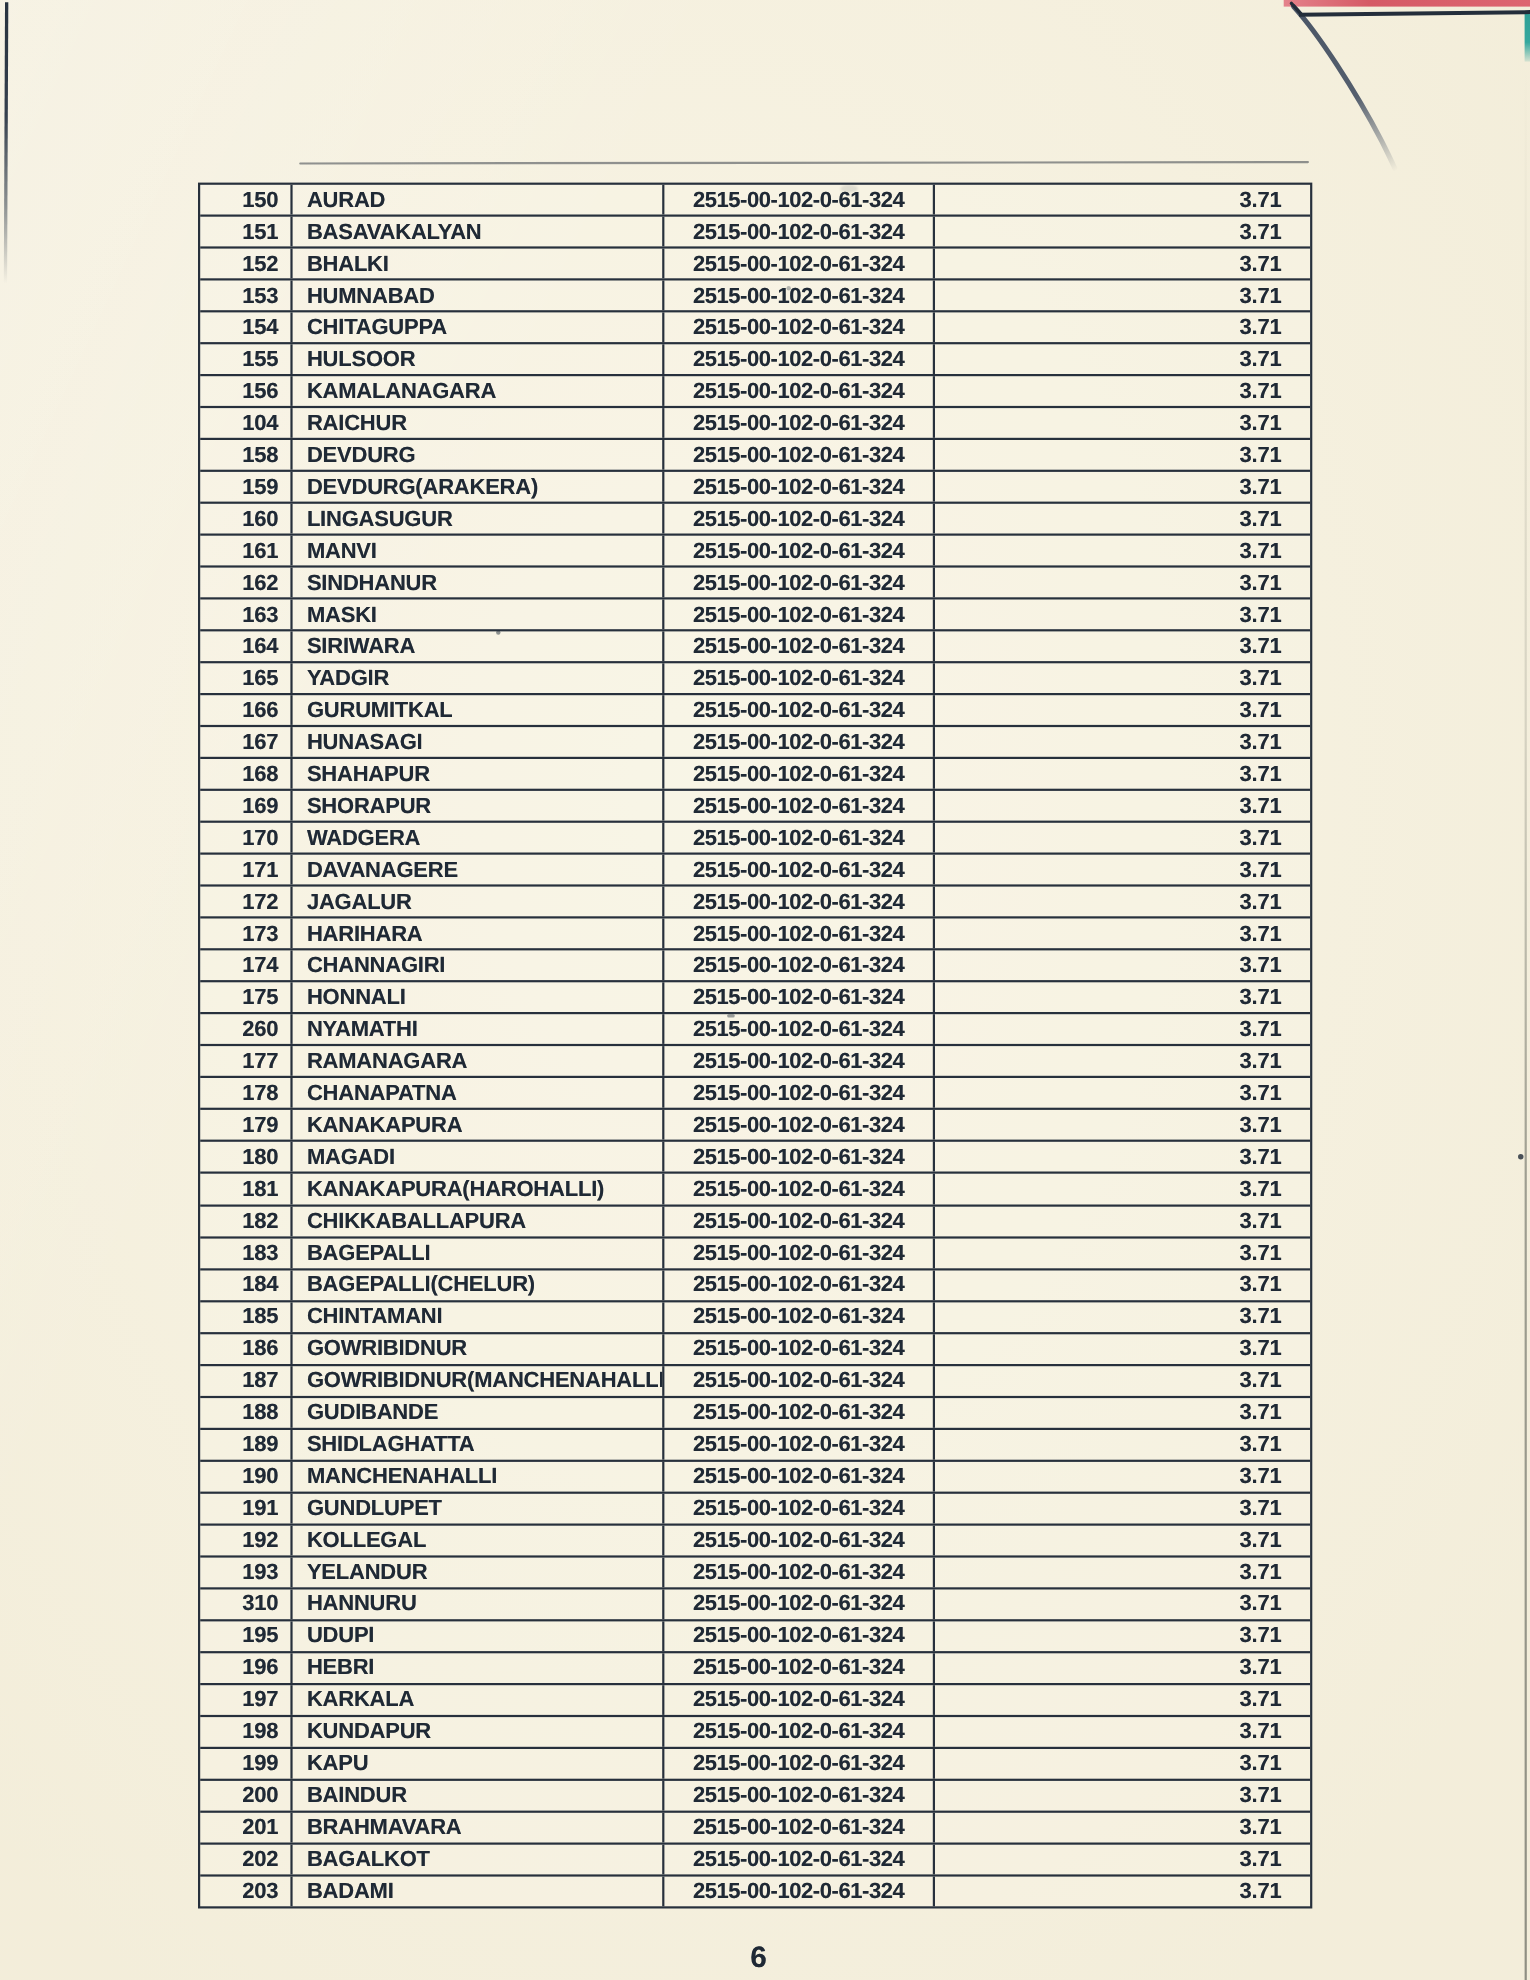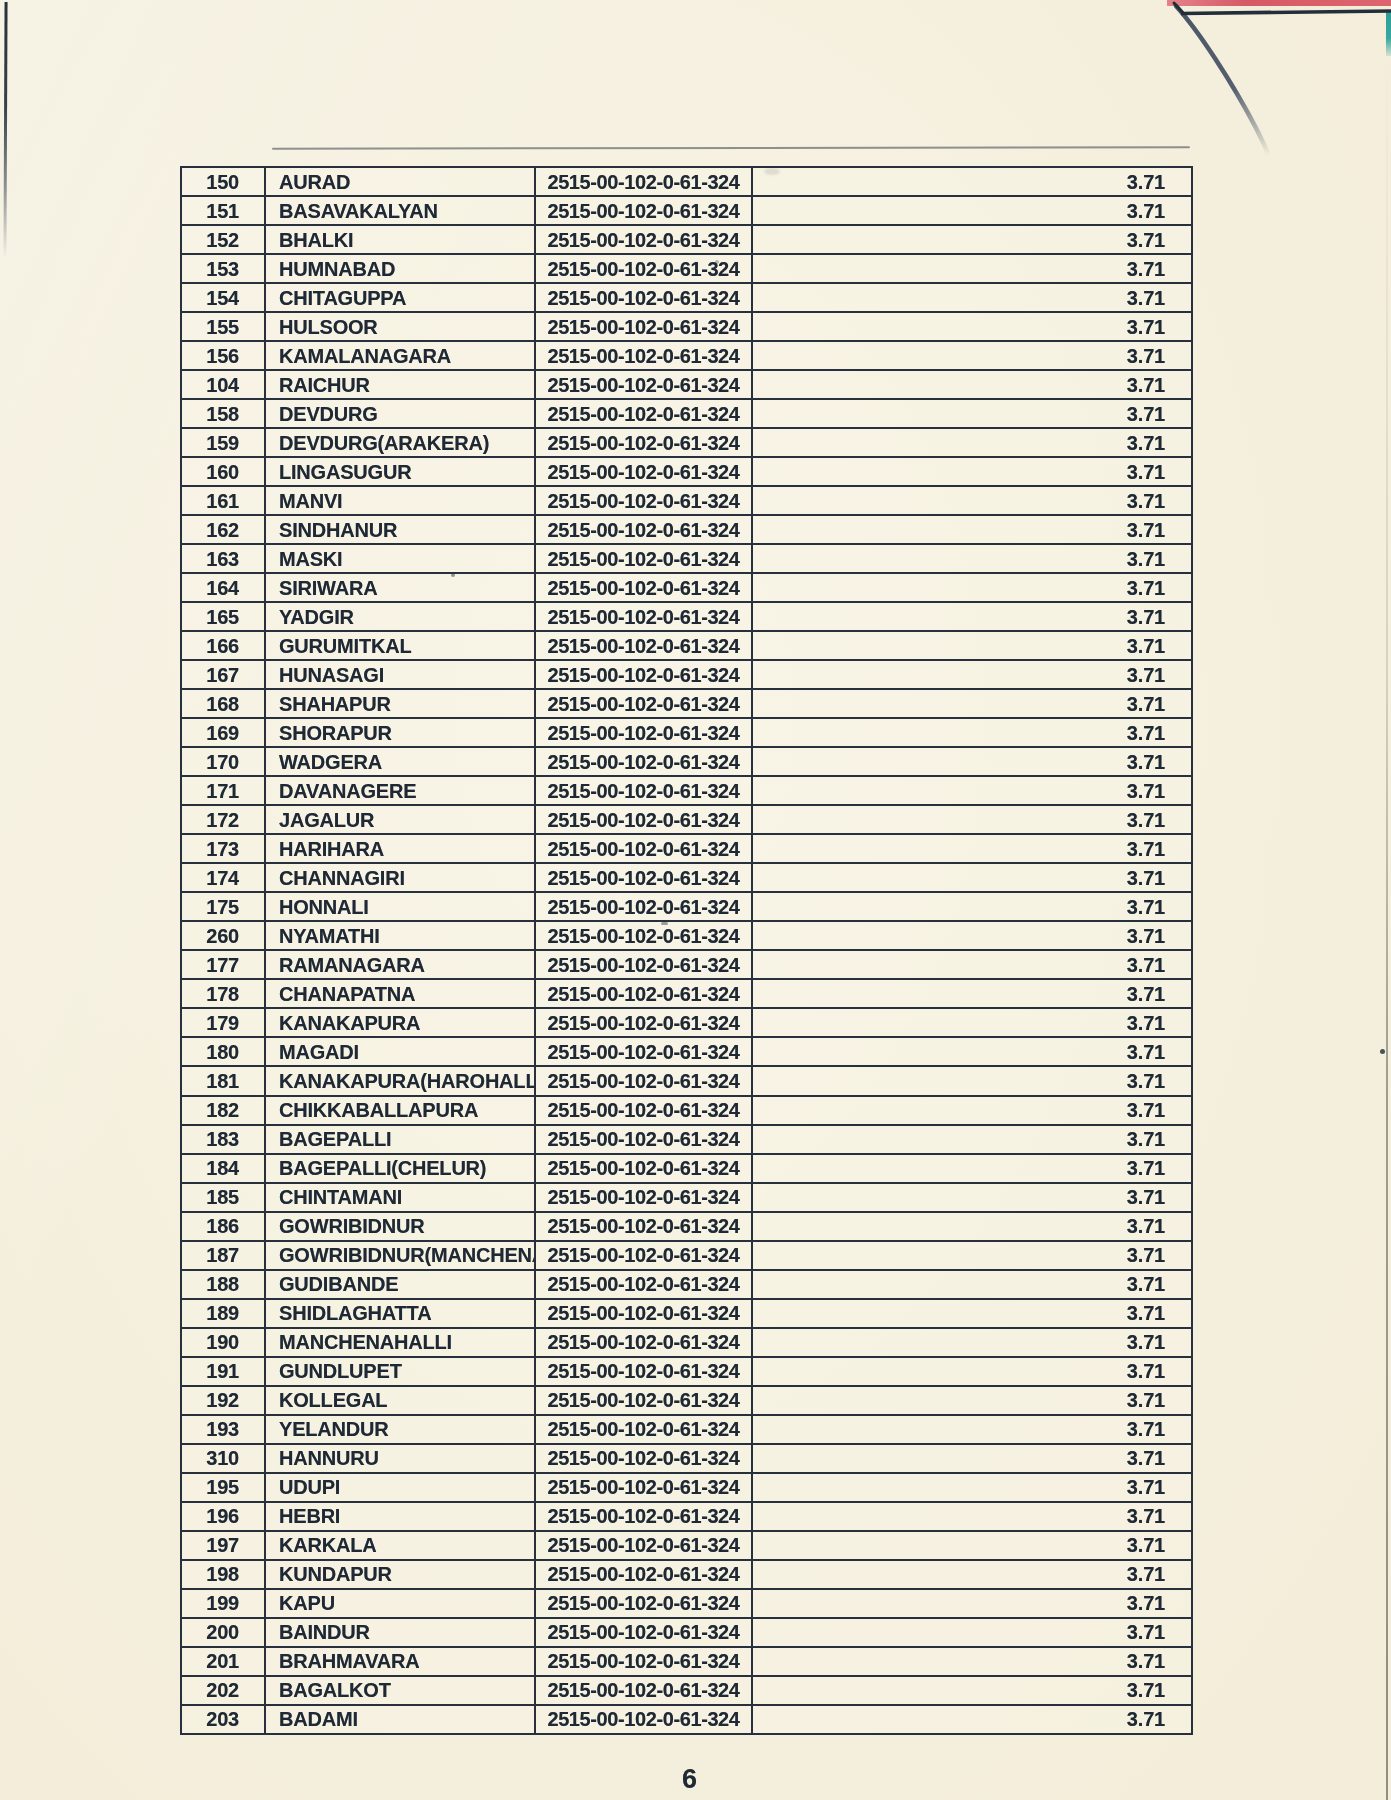--- a/index.html
+++ b/index.html
@@ -23,23 +23,23 @@
     background:rgba(250,246,231,.35);
   }
   .row{flex:1 1 0; display:flex; border-bottom:2px solid #27303c; box-sizing:border-box; align-items:stretch;}
   .row:last-child{border-bottom:none;}
   .cell{
     display:flex; align-items:center; box-sizing:border-box;
     font-size:20px; font-weight:bold; letter-spacing:-0.2px; line-height:1;
     white-space:nowrap; overflow:hidden;
     text-shadow:0 0 .5px rgba(31,41,53,.55);
   }
-  .c-no  {width:84px;  border-right:2.2px solid #27303c; justify-content:flex-end; padding-right:25px;}
-  .c-name{width:270px; border-right:2.2px solid #27303c; padding-left:13px;}
-  .c-code{width:217px; border-right:2.2px solid #27303c; justify-content:center; letter-spacing:-0.4px;}
+  .c-no  {width:84px;  border-right:2.2px solid #27303c; justify-content:flex-end; padding-right:11px;}
+  .c-name{width:338px; border-right:2.2px solid #27303c; padding-left:13px;}
+  .c-code{width:246px; border-right:2.2px solid #27303c; justify-content:center; letter-spacing:-0.4px;}
   .c-amt {flex:1 1 0; justify-content:flex-end; padding-right:26px;}
   
   .page-number{
     position:absolute; left:682px; top:1764px;
     font-size:27px; font-weight:bold; letter-spacing:0;
     text-shadow:0 0 .5px rgba(31,41,53,.5);
   }
   
   .artifact{position:absolute; pointer-events:none;}
   .scan-line-left{

